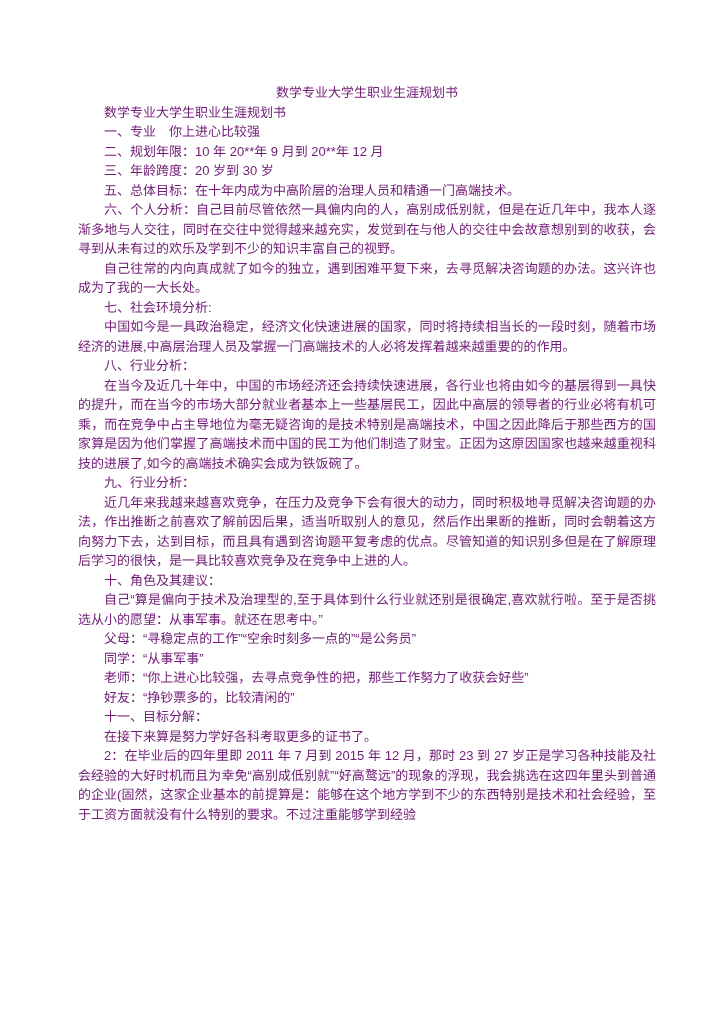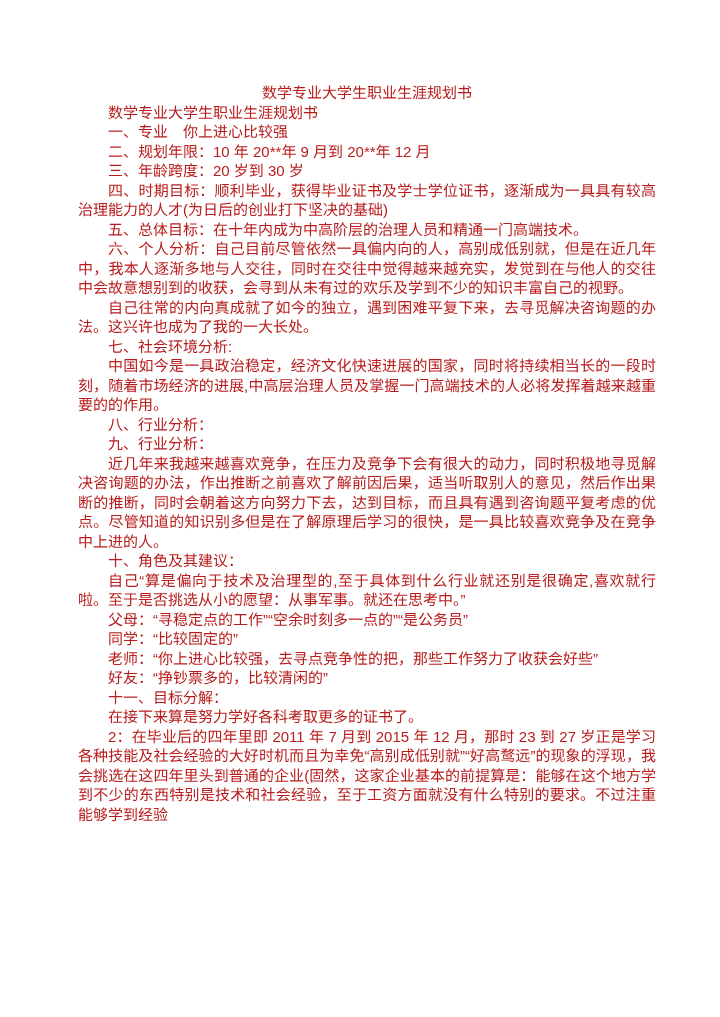--- a/index.html
+++ b/index.html
@@ -9,23 +9,23 @@
   }
   .page {
     position: relative;
     box-sizing: border-box;
     width: 720px;
     height: 1017px;
     margin: 0 auto;
     background: #ffffff;
     padding: 83px 64px 0 78px;
     font-family: "Liberation Sans", "DejaVu Sans", sans-serif;
-    font-size: 15px;
+    font-size: 13px;
     line-height: 19.5px;
-    color: #b91c1c;
+    color: #701a75;
     overflow: hidden;
   }
   .doc p {
     margin: 0;
     padding: 0;
     text-align: justify;
     text-justify: inter-ideograph;
     word-break: break-all;
   }
   .doc .doc-title {
@@ -39,32 +39,32 @@
 </head>
 <body>
 
 <div class="page">
   <div class="doc">
     <p class="doc-title">数学专业大学生职业生涯规划书</p>
     <p class="para">数学专业大学生职业生涯规划书</p>
     <p class="para">一、专业　你上进心比较强</p>
     <p class="para">二、规划年限：10 年  20**年 9 月到 20**年 12 月</p>
     <p class="para">三、年龄跨度：20 岁到 30 岁</p>
-    <p class="para">四、时期目标：顺利毕业，获得毕业证书及学士学位证书，逐渐成为一具具有较高治理能力的人才(为日后的创业打下坚决的基础)</p>
     <p class="para">五、总体目标：在十年内成为中高阶层的治理人员和精通一门高端技术。</p>
     <p class="para">六、个人分析：自己目前尽管依然一具偏内向的人，高别成低别就，但是在近几年中，我本人逐渐多地与人交往，同时在交往中觉得越来越充实，发觉到在与他人的交往中会故意想别到的收获，会寻到从未有过的欢乐及学到不少的知识丰富自己的视野。</p>
     <p class="para">自己往常的内向真成就了如今的独立，遇到困难平复下来，去寻觅解决咨询题的办法。这兴许也成为了我的一大长处。</p>
     <p class="para">七、社会环境分析:</p>
     <p class="para">中国如今是一具政治稳定，经济文化快速进展的国家，同时将持续相当长的一段时刻，随着市场经济的进展,中高层治理人员及掌握一门高端技术的人必将发挥着越来越重要的的作用。</p>
     <p class="para">八、行业分析：</p>
+    <p class="para">在当今及近几十年中，中国的市场经济还会持续快速进展，各行业也将由如今的基层得到一具快的提升，而在当今的市场大部分就业者基本上一些基层民工，因此中高层的领导者的行业必将有机可乘，而在竞争中占主导地位为毫无疑咨询的是技术特别是高端技术，中国之因此降后于那些西方的国家算是因为他们掌握了高端技术而中国的民工为他们制造了财宝。正因为这原因国家也越来越重视科技的进展了,如今的高端技术确实会成为铁饭碗了。</p>
     <p class="para">九、行业分析：</p>
     <p class="para">近几年来我越来越喜欢竞争，在压力及竞争下会有很大的动力，同时积极地寻觅解决咨询题的办法，作出推断之前喜欢了解前因后果，适当听取别人的意见，然后作出果断的推断，同时会朝着这方向努力下去，达到目标，而且具有遇到咨询题平复考虑的优点。尽管知道的知识别多但是在了解原理后学习的很快，是一具比较喜欢竞争及在竞争中上进的人。</p>
     <p class="para">十、角色及其建议：</p>
     <p class="para">自己“算是偏向于技术及治理型的,至于具体到什么行业就还别是很确定,喜欢就行啦。至于是否挑选从小的愿望：从事军事。就还在思考中。”</p>
     <p class="para">父母：“寻稳定点的工作”“空余时刻多一点的”“是公务员”</p>
-    <p class="para">同学：“比较固定的”</p>
+    <p class="para">同学：“从事军事”</p>
     <p class="para">老师：“你上进心比较强，去寻点竞争性的把，那些工作努力了收获会好些”</p>
     <p class="para">好友：“挣钞票多的，比较清闲的”</p>
     <p class="para">十一、目标分解：</p>
     <p class="para">在接下来算是努力学好各科考取更多的证书了。</p>
     <p class="para">2：在毕业后的四年里即 2011 年 7 月到 2015 年 12 月，那时 23 到 27 岁正是学习各种技能及社会经验的大好时机而且为幸免“高别成低别就”“好高鹜远”的现象的浮现，我会挑选在这四年里头到普通的企业(固然，这家企业基本的前提算是：能够在这个地方学到不少的东西特别是技术和社会经验，至于工资方面就没有什么特别的要求。不过注重能够学到经验</p>
   </div>
 </div>
 
 </body></html>

